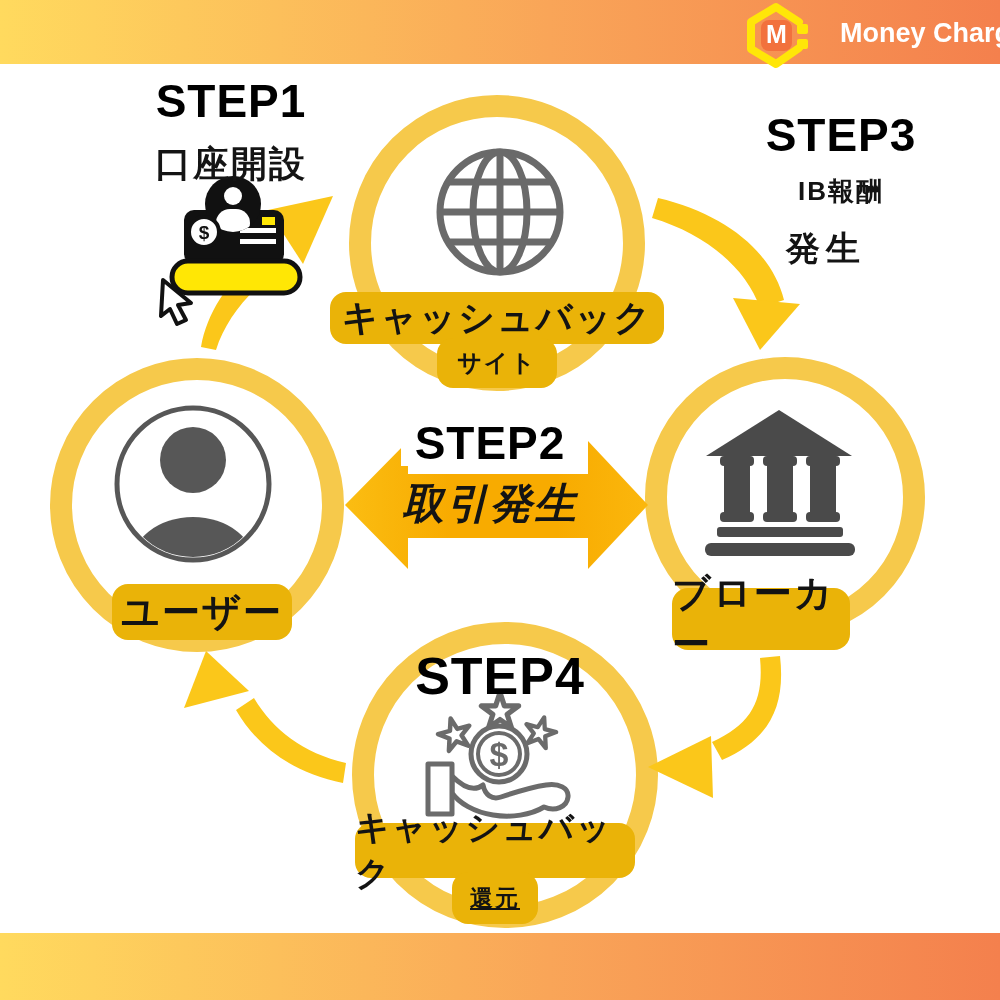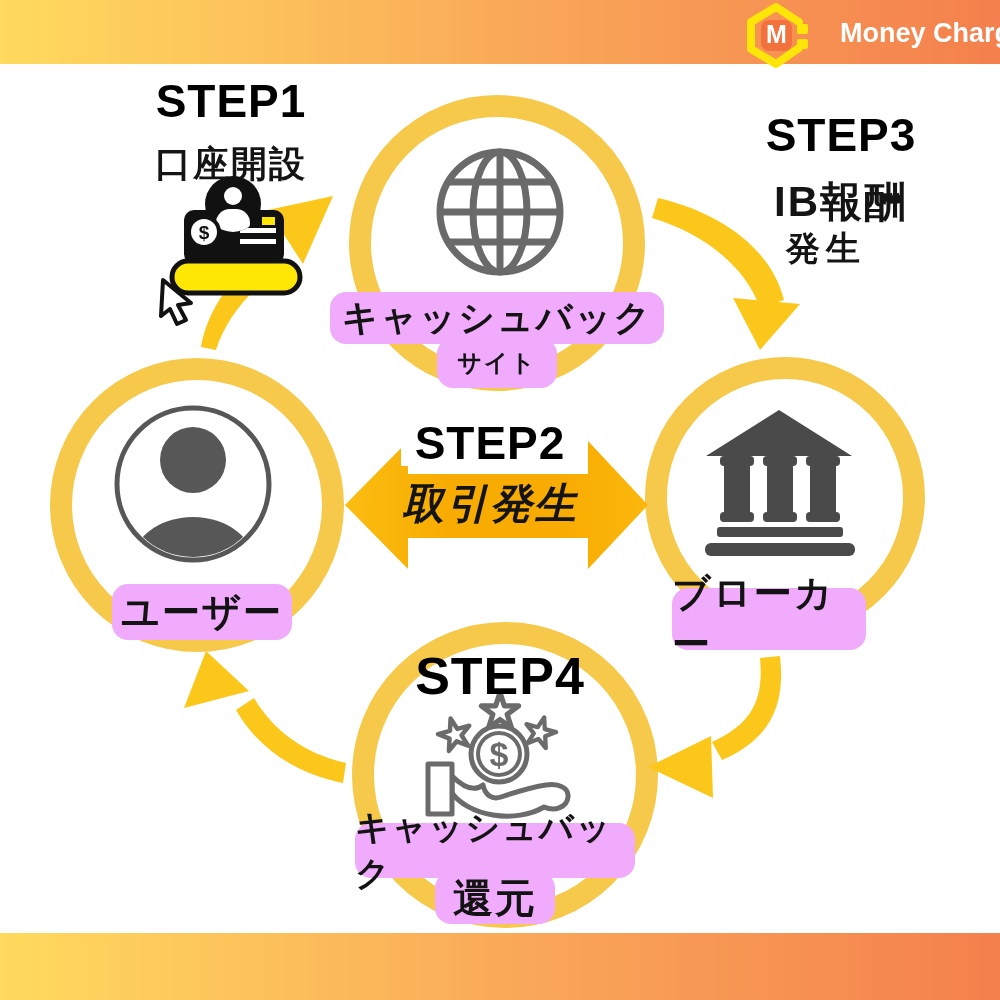--- a/index.html
+++ b/index.html
@@ -2,21 +2,21 @@
 <html><head>
 <meta charset="utf-8">
 <style>
   html,body{margin:0;padding:0;background:#e8e8e8;}
   #stage{position:relative;width:1000px;height:1000px;background:#ffffff;overflow:hidden;
          font-family:"Liberation Sans", sans-serif;}
   .abs{position:absolute;}
   .banner{left:0;width:1000px;background:linear-gradient(90deg,#FFDA5E 0%,#F9A558 55%,#F4804D 100%);}
   .step-title{color:#000000;font-weight:800;text-align:center;letter-spacing:1px;}
   .jp{color:#141414;font-weight:600;text-align:center;letter-spacing:2px;}
-  .tag{background:#f0abfc;border-radius:16px;display:flex;align-items:center;justify-content:center;
+  .tag{background:#eab308;border-radius:16px;display:flex;align-items:center;justify-content:center;
        color:#131313;font-weight:600;letter-spacing:2px;}
   .center-col{display:flex;flex-direction:column;align-items:center;}
   svg text{font-family:"Liberation Sans", sans-serif;}
 </style>
 </head>
 <body>
 
 <div id="stage">
 
   <div class="abs banner" style="top:0;height:64px;"></div>
@@ -133,37 +133,37 @@
       <text x="204" y="239" text-anchor="middle" font-size="19" font-weight="700" fill="#111111">$</text>
       <rect x="172" y="261" width="128" height="32" rx="16" fill="#FFE705" stroke="#111111" stroke-width="5"></rect>
       <path d="M 163 280 L 191 303 L 178 305 L 186 320 L 177 324 L 170 309 L 161 316 Z" fill="#ffffff" stroke="#111111" stroke-width="4" stroke-linejoin="round"></path>
     </g>
   </svg>
 
   <div class="abs step-title" style="left:106px;top:74px;width:250px;font-size:46px;">STEP1</div>
   <div class="abs jp" style="left:106px;top:124px;width:250px;font-size:36px;margin-top:16px;">口座開設</div>
 
   <div class="abs step-title" style="left:716px;top:108px;width:250px;font-size:46px;">STEP3</div>
-  <div class="abs jp" style="left:716px;top:174px;width:250px;font-size:42px;">IB報酬</div>
+  <div class="abs jp" style="left:716px;top:174px;width:250px;font-size:26px;">IB報酬</div>
   <div class="abs jp" style="left:701px;top:226px;width:250px;font-size:34px;letter-spacing:6px;">発生</div>
 
   <div class="abs center-col" style="left:340px;top:420px;width:300px;">
     <span class="step-title" style="font-size:46px;background:#ffffff;padding:0 14px;line-height:1.0;">STEP2</span>
     <span class="jp" style="font-size:42px;margin-top:10px;font-weight:600;font-style:italic;">取引発生</span>
   </div>
 
   <div class="abs step-title" style="left:375px;top:646px;width:250px;font-size:52px;">STEP4</div>
 
   <div class="abs center-col" style="left:330px;top:292px;width:334px;">
     <div class="tag" style="width:334px;height:52px;font-size:36px;">キャッシュバック</div>
     <div class="tag" style="padding:0 20px;height:50px;font-size:24px;margin-top:-6px;">サイト</div>
   </div>
 
-  <div class="abs tag" style="left:672px;top:588px;width:194px;height:62px;font-size:38px;">ブローカー</div>
+  <div class="abs tag" style="left:672px;top:588px;width:178px;height:62px;font-size:38px;">ブローカー</div>
 
   <div class="abs tag" style="left:112px;top:584px;width:180px;height:56px;font-size:38px;">ユーザー</div>
 
   <div class="abs center-col" style="left:355px;top:823px;width:280px;">
     <div class="tag" style="width:280px;height:55px;font-size:34px;">キャッシュバック</div>
-    <div class="tag" style="padding:0 18px;height:52px;font-size:40px;margin-top:-6px;">還元</div>
+    <div class="tag" style="padding:0 18px;height:52px;font-size:23px;margin-top:-6px;text-decoration:underline;">還元</div>
   </div>
 
 </div>
 
 </body></html>

